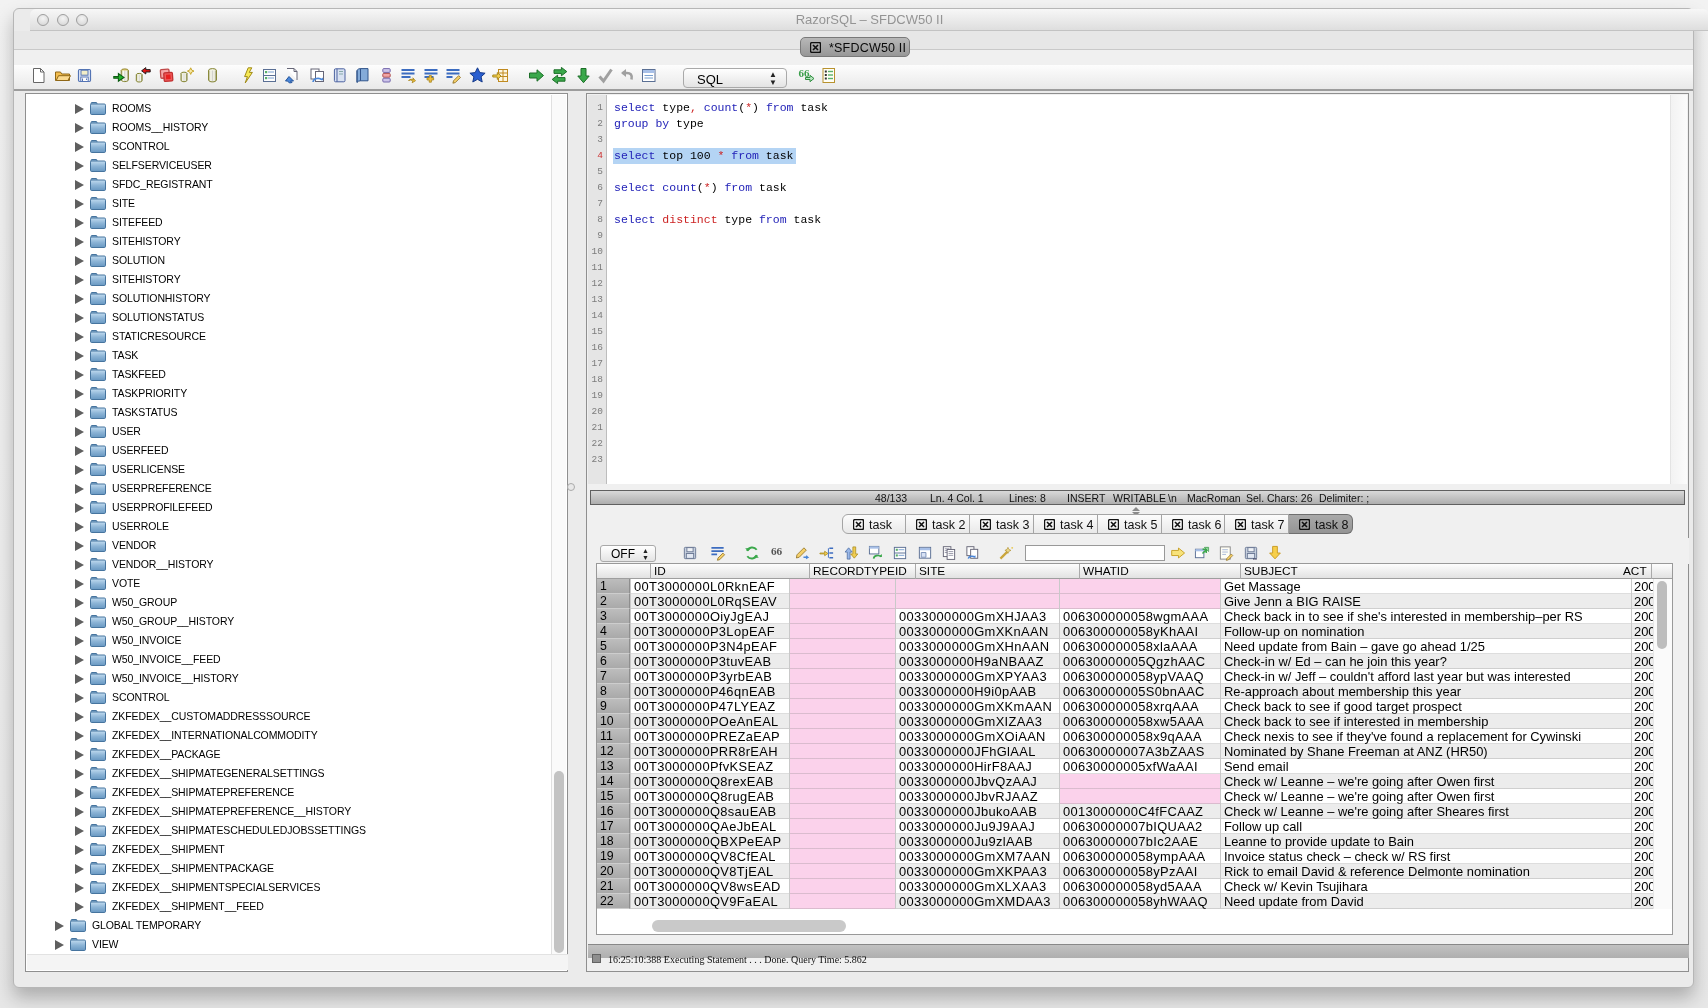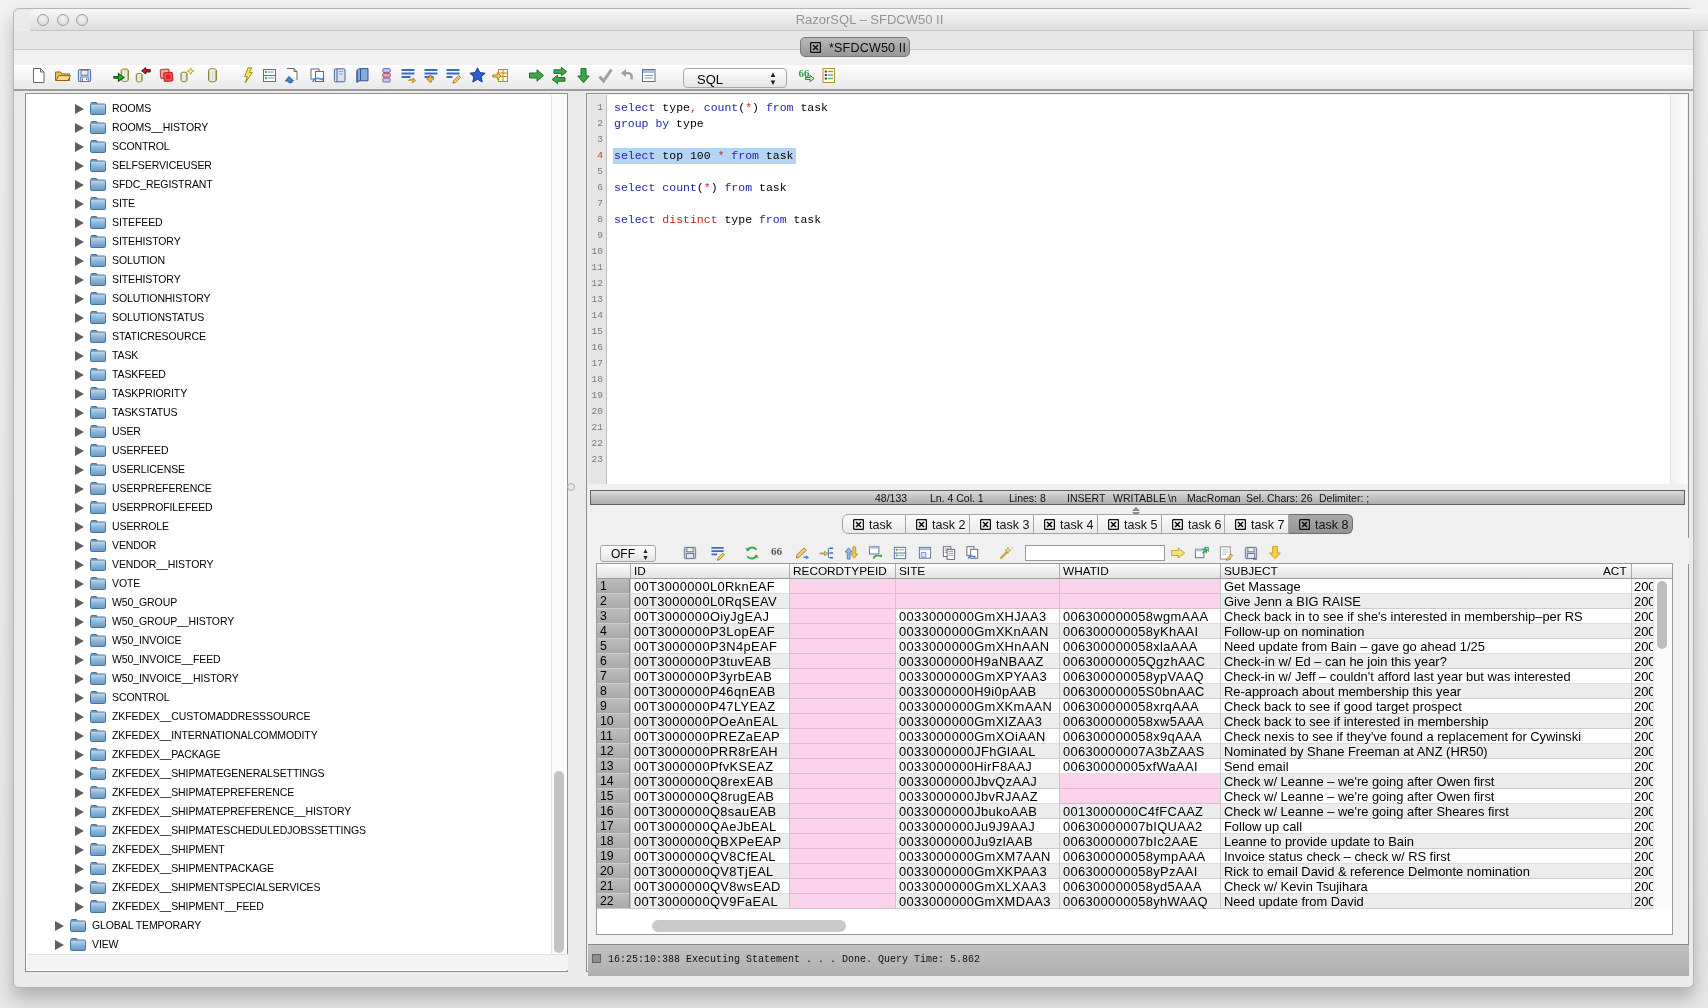--- a/index.html
+++ b/index.html
@@ -71,37 +71,37 @@
 .ttab .xb { position:absolute; left:10px; top:4px; }
 .ttab .tl2 { position:absolute; left:26px; top:3px; }
 
 #rtoolbar { position:absolute; left:1px; top:444px; width:1101px; height:26px; background:#f0f0f0; }
 
 #rtable { position:absolute; left:9px; top:469px; width:1077px; height:372px; background:#fff;
   border:1px solid #999; overflow:hidden; }
 #thead { position:absolute; left:0; top:0; width:1076px; height:15px;
   background:linear-gradient(#fdfdfd,#e2e2e2); border-bottom:1px solid #9e9e9e;
   font-size:11.8px; color:#000; }
-#thead span { position:absolute; top:0px; }
+#thead span { position:absolute; top:0px;margin-left:20px; }
 .trow { position:absolute; left:0; width:1076px; height:15px; font-size:12.9px; color:#000; white-space:nowrap; }
 .trow.alt { background:#ececec; }
 .cell { position:absolute; top:0px; height:15px; line-height:15px; overflow:hidden; letter-spacing:0.35px; }
 .cell.s { letter-spacing:0; }
 .pink { position:absolute; top:0; height:15px; background:#fbd2eb; }
 .rownum { position:absolute; left:0; top:0; width:33px; height:15px;
   background:linear-gradient(#bdbdbd,#a9a9a9); border-bottom:1px solid #cdcdcd; border-right:1px solid #8e8e8e;
   font-size:12.3px; padding-left:3px; }
 .cline { position:absolute; top:0; width:1px; background:#c9c9c9; }
 #tbl-vscroll { position:absolute; right:0; top:15px; width:19px; height:330px; background:#fafafa; border-left:1px solid #e6e6e6;}
 #tbl-vscroll .thumb { position:absolute; left:3px; top:2px; width:10px; height:68px; border-radius:5px; background:#bdbdbd; }
 #tbl-hthumb { position:absolute; left:55px; top:356px; width:194px; height:12px; border-radius:6px; background:#c9c9c9; }
 
-#bstatus { position:absolute; left:1px; top:850px; width:1101px; height:32px;
+#bstatus { position:absolute; left:1px; top:850px; width:1101px; height:14px;
   background:linear-gradient(#c2c2c2,#aeaeae); border-top:1px solid #888;
-  font-family:Liberation Mono, monospace; font-size:10px; color:#111; }
+  font-family:Liberation Serif, serif; font-size:10px; color:#111; }
 #bstatus .sq { position:absolute; left:4px; top:9px; width:9px; height:9px;
   background:#8f8f8f; border:1px solid #636363; }
 #bstatus .txt { position:absolute; left:20px; top:9px; }
 svg.ic { position:absolute; }
 </style></head><body>
 <svg width="0" height="0" style="position:absolute">
     <defs>
 <linearGradient id="fg" x1="0" y1="0" x2="0" y2="1">
  <stop offset="0" stop-color="#c2dcf0"></stop>
         <stop offset="0.5" stop-color="#8cb4d6"></stop>

